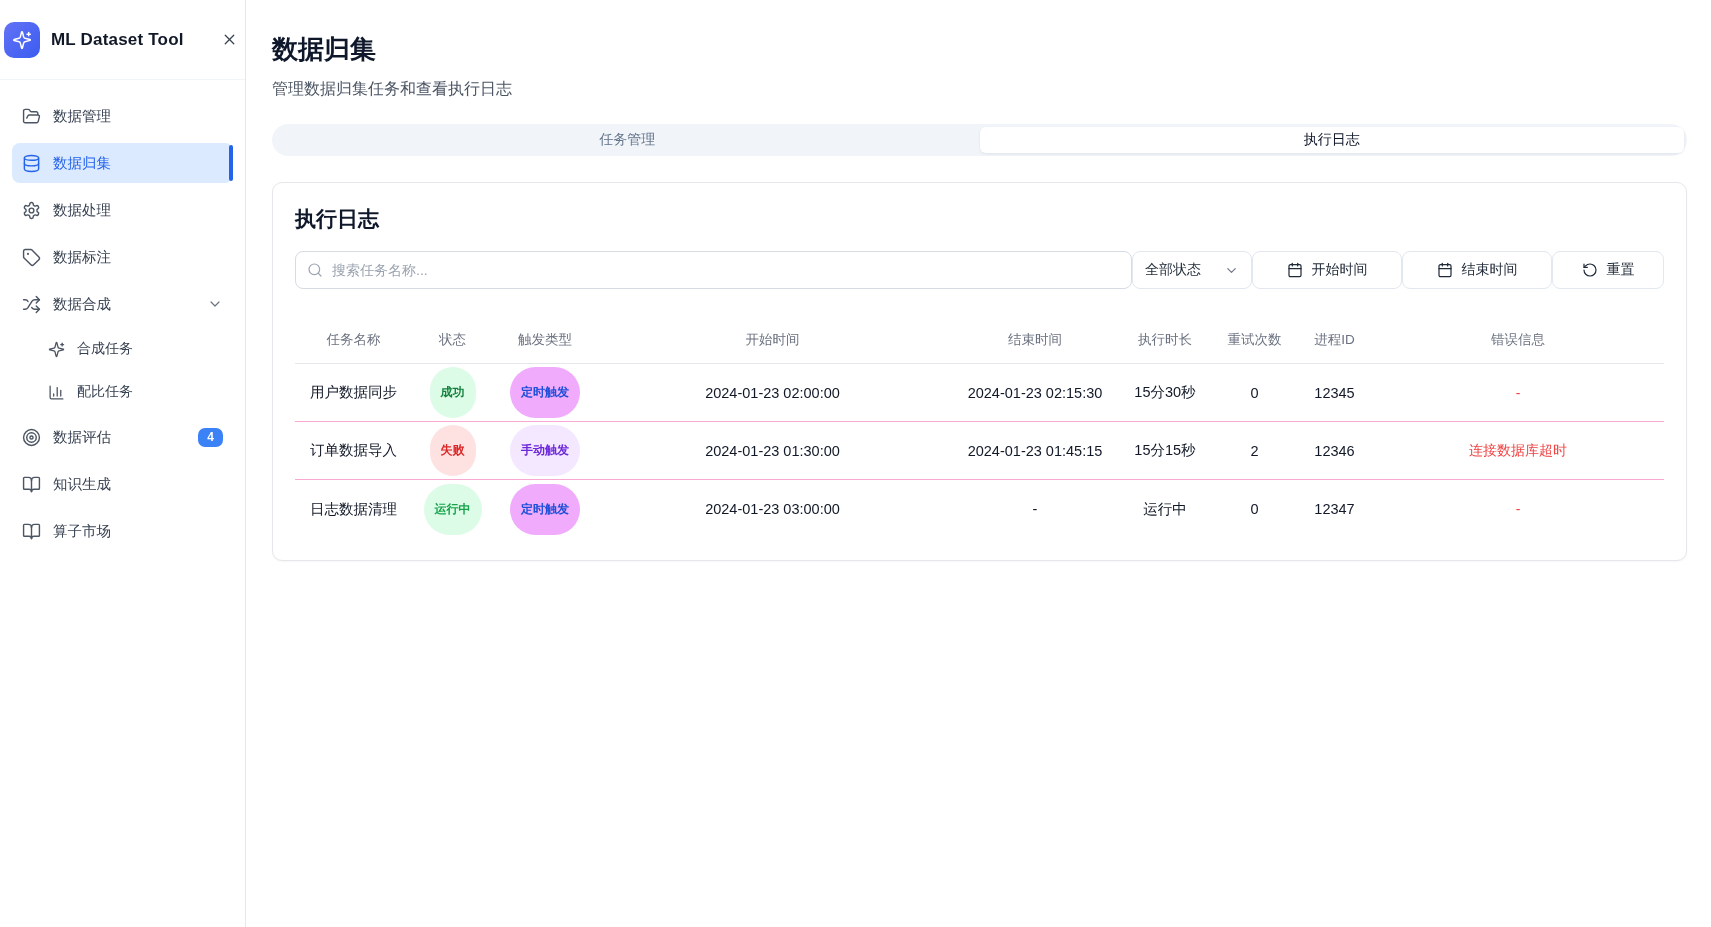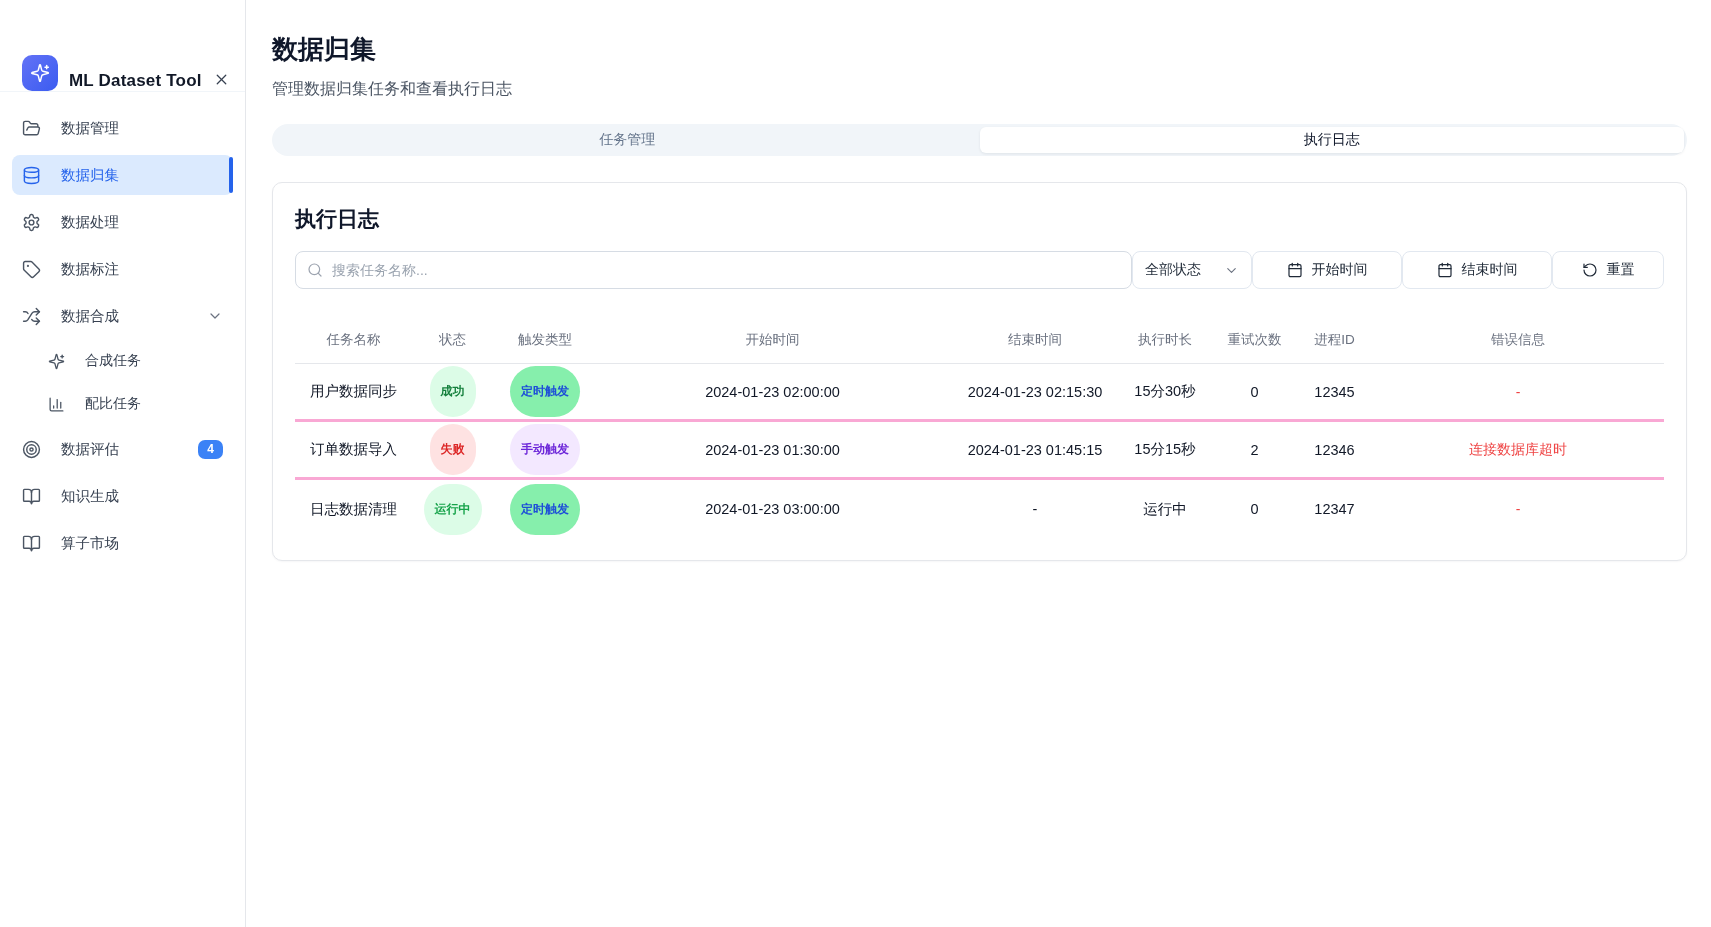--- a/index.html
+++ b/index.html
@@ -2,29 +2,29 @@
 <html><head>
 <meta charset="utf-8">
 <style>
   * { box-sizing: border-box; margin: 0; padding: 0; }
   html,body { width:1711px; height:927px; overflow:hidden; }
   body { font-family:"Liberation Sans","DejaVu Sans",sans-serif; background:#fff; color:#111827; }
   .app { display:flex; width:100%; height:100%; }
 
   
   .sidebar { width:246px; min-width:246px; height:100%; background:#fff; border-right:1px solid #e5e7eb; display:flex; flex-direction:column; }
-  .sidebar-header { height:80px; display:flex; align-items:flex-end; gap:11px; padding:0 22px; border-bottom:1px solid #f1f5f9;margin-top:12px; }
+  .sidebar-header { height:80px; display:flex; align-items:center; gap:11px; padding:0 4px; border-bottom:1px solid #f1f5f9; }
   .logo { width:36px; height:36px; min-width:36px; border-radius:10px; background:linear-gradient(135deg,#6372f6,#3b5cf0); display:flex; align-items:center; justify-content:center; }
   .logo svg { width:20px; height:20px; stroke:#fff; }
   .app-title { font-size:17px; font-weight:700; color:#111827; letter-spacing:.2px; white-space:nowrap; }
   .close-btn { margin-left:auto; width:24px; height:24px; display:flex; align-items:center; justify-content:center; cursor:pointer; border:none; background:transparent; }
   .close-btn svg { width:17px; height:17px; stroke:#374151; }
 
   .nav { padding:16px 12px; flex:1; }
-  .nav-item { position:relative; display:flex; align-items:center; gap:20px; height:40px; padding:0 10px; margin-bottom:7px; border-radius:8px; font-size:14.5px; color:#374151; cursor:pointer; }
+  .nav-item { position:relative; display:flex; align-items:center; gap:12px; height:40px; padding:0 10px; margin-bottom:7px; border-radius:8px; font-size:14.5px; color:#374151; cursor:pointer; }
   .nav-item.sub { height:36px; padding-left:36px; font-size:14px; }
   .nav-item.active { background:#dbeafe; color:#2563eb; }
   .nav-item.active::after { content:""; position:absolute; right:0; top:2px; bottom:2px; width:4px; background:#2563eb; border-radius:99px; }
   .nav-icon { width:19px; height:19px; min-width:19px; stroke:#4b5563; }
   .nav-item.sub .nav-icon { width:17px; height:17px; min-width:17px; }
   .nav-item.active .nav-icon { stroke:#2563eb; }
   .nav-badge { margin-left:auto; background:#3b82f6; color:#fff; font-size:12px; font-weight:600; border-radius:7px; padding:2px 9px; line-height:15px; }
   .nav-chevron { margin-left:auto; width:16px; height:16px; stroke:#6b7280; }
 
   svg.icon { fill:none; stroke-width:1.8; stroke-linecap:round; stroke-linejoin:round; }
@@ -52,27 +52,27 @@
   .select .chev { stroke:#6b7280; width:15px; height:15px; }
   .date-btn { width:150px; }
   .reset-btn { width:112px; }
 
   
   .log-table { margin-top:22px; }
   .log-grid { display:grid; grid-template-columns:113px 85px 100px 355px 170px 90px 89px 71px 1fr; align-items:center;text-align:center; }
   .log-grid > div { padding:0 8px 0 12px; }
   .thead { border-bottom:1px solid #e5e7eb; }
   .thead .th { color:#6b7280; font-size:13.5px; padding-top:20px; padding-bottom:14px; }
-  .trow { height:58px; border-bottom:3px solid #f9a8d4; font-size:14.5px; color:#111827; }
+  .trow { height:58px; border-bottom:1px solid #f9a8d4; font-size:14.5px; color:#111827; }
   .trow:last-child { border-bottom:none; }
   .badge { display:inline-block; font-size:12px; font-weight:600; border-radius:999px; padding:19px 11px; line-height:13px; }
   .badge.success { background:#dcfce7; color:#15803d; }
   .badge.failed  { background:#fee2e2; color:#dc2626; }
   .badge.running { background:#dcfce7; color:#16a34a; }
-  .badge.scheduled { background:#86efac; color:#1d4ed8; }
+  .badge.scheduled { background:#f0abfc; color:#1d4ed8; }
   .badge.manual    { background:#f3e8ff; color:#6d28d9; }
   .c-error { color:#ef4444; font-size:14px; }
 </style>
 </head>
 <body>
 
 <svg width="0" height="0" style="position:absolute" aria-hidden="true">
   <defs>
     <symbol id="i-sparkles-logo" viewBox="0 0 24 24">
         <path d="M9.937 15.5A2 2 0 0 0 8.5 14.063l-6.135-1.582a.5.5 0 0 1 0-.962L8.5 9.936A2 2 0 0 0 9.937 8.5l1.582-6.135a.5.5 0 0 1 .963 0L14.063 8.5A2 2 0 0 0 15.5 9.937l6.135 1.581a.5.5 0 0 1 0 .964L15.5 14.063a2 2 0 0 0-1.437 1.437l-1.582 6.135a.5.5 0 0 1-.963 0z"></path>

